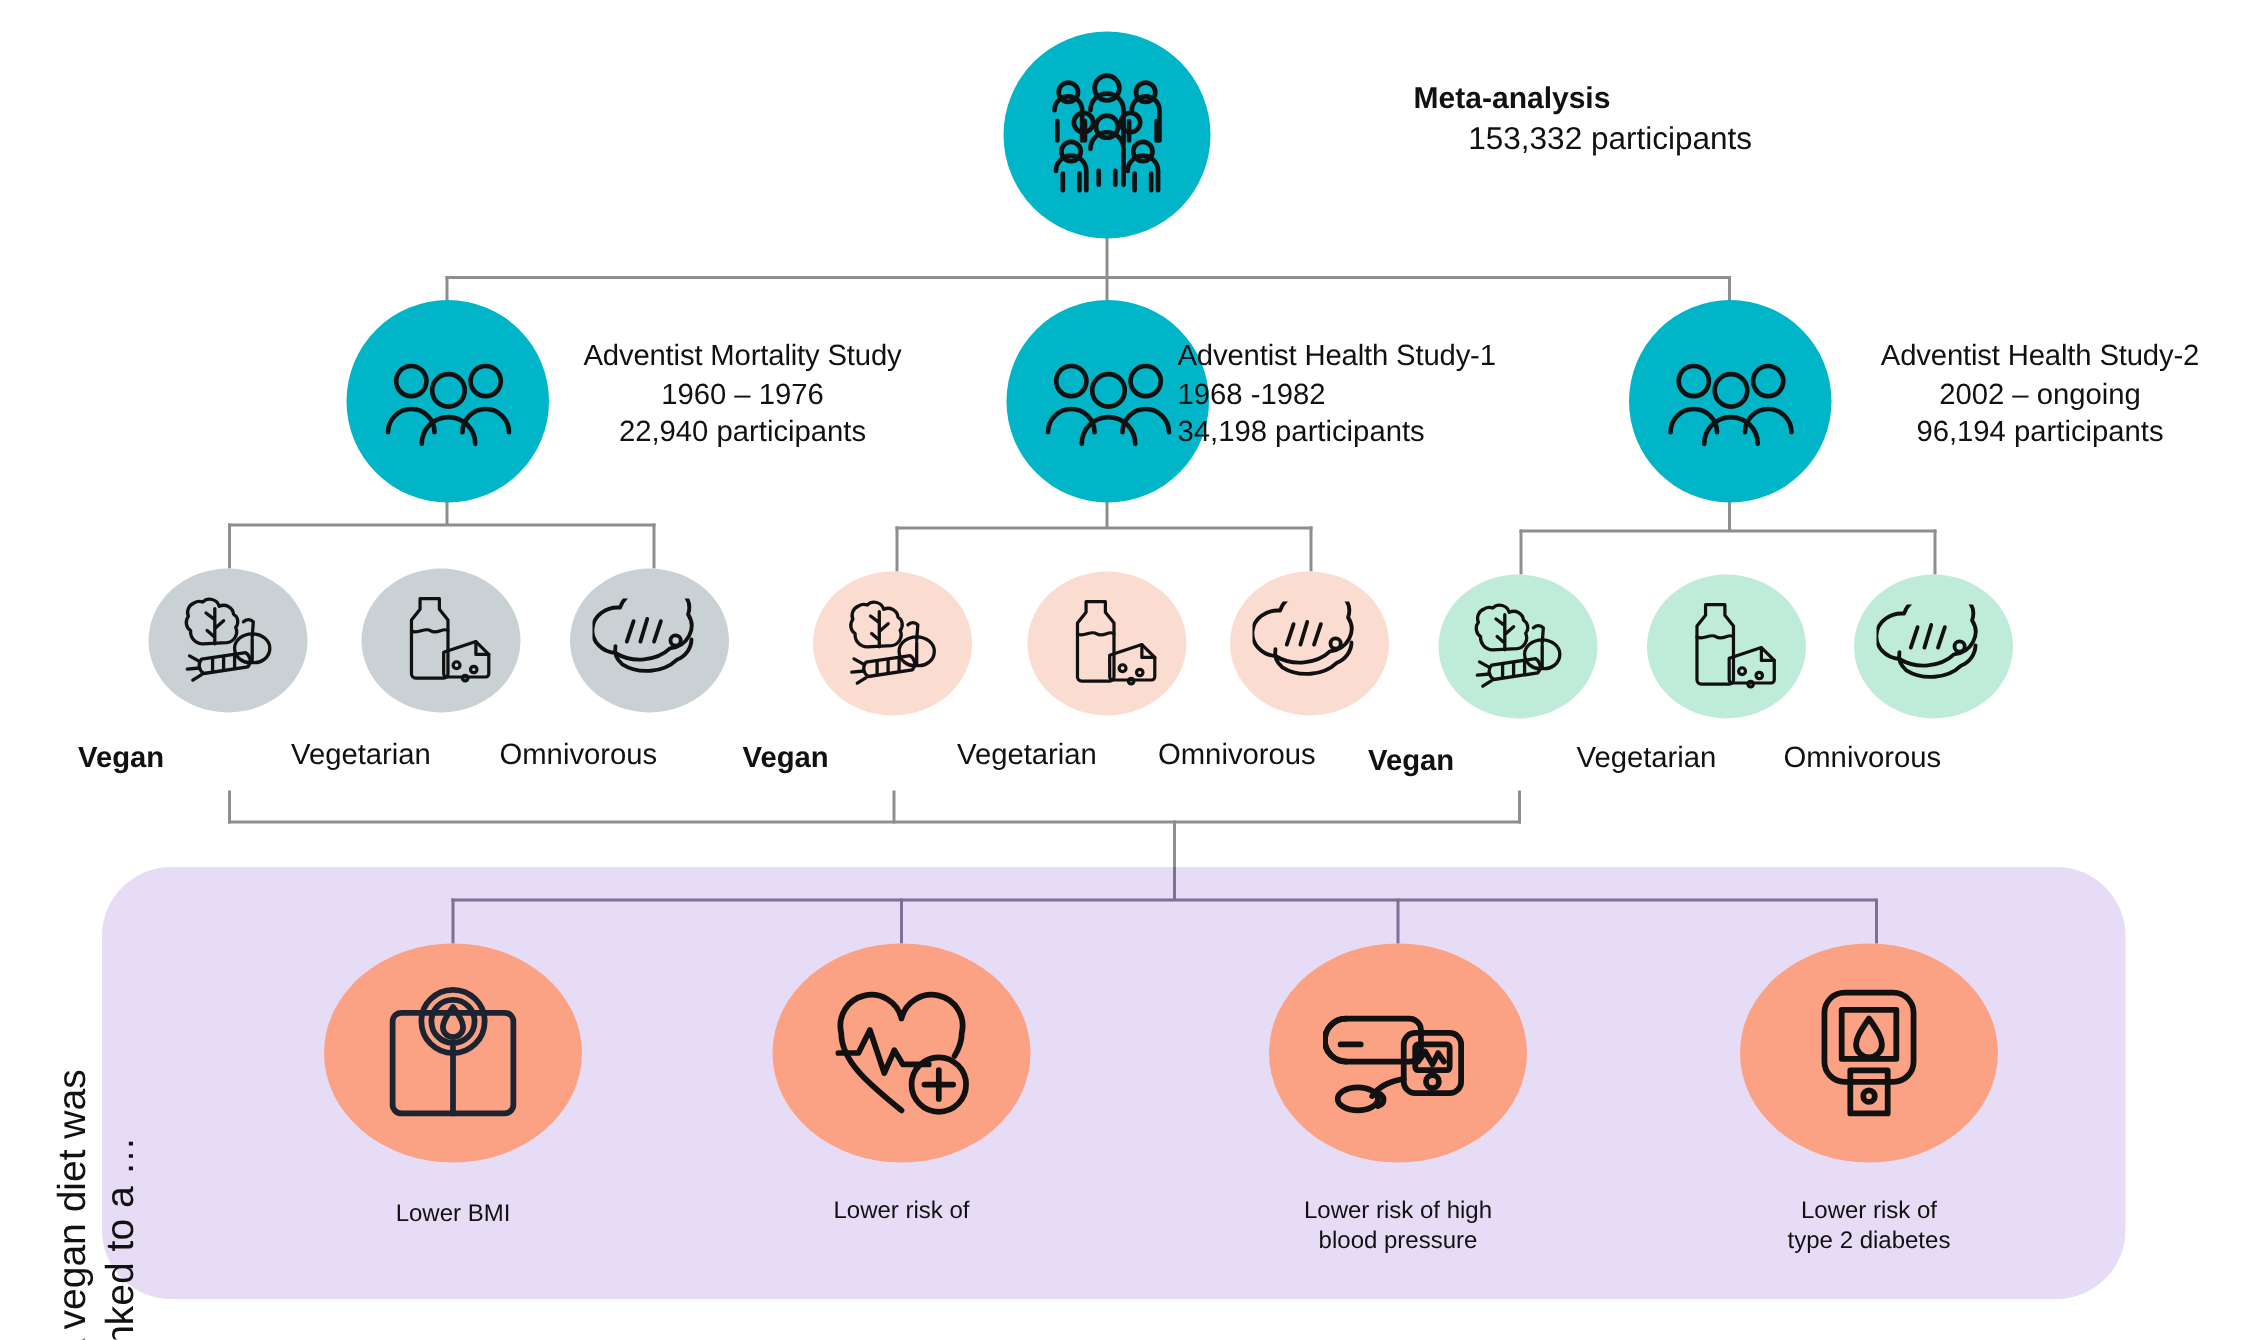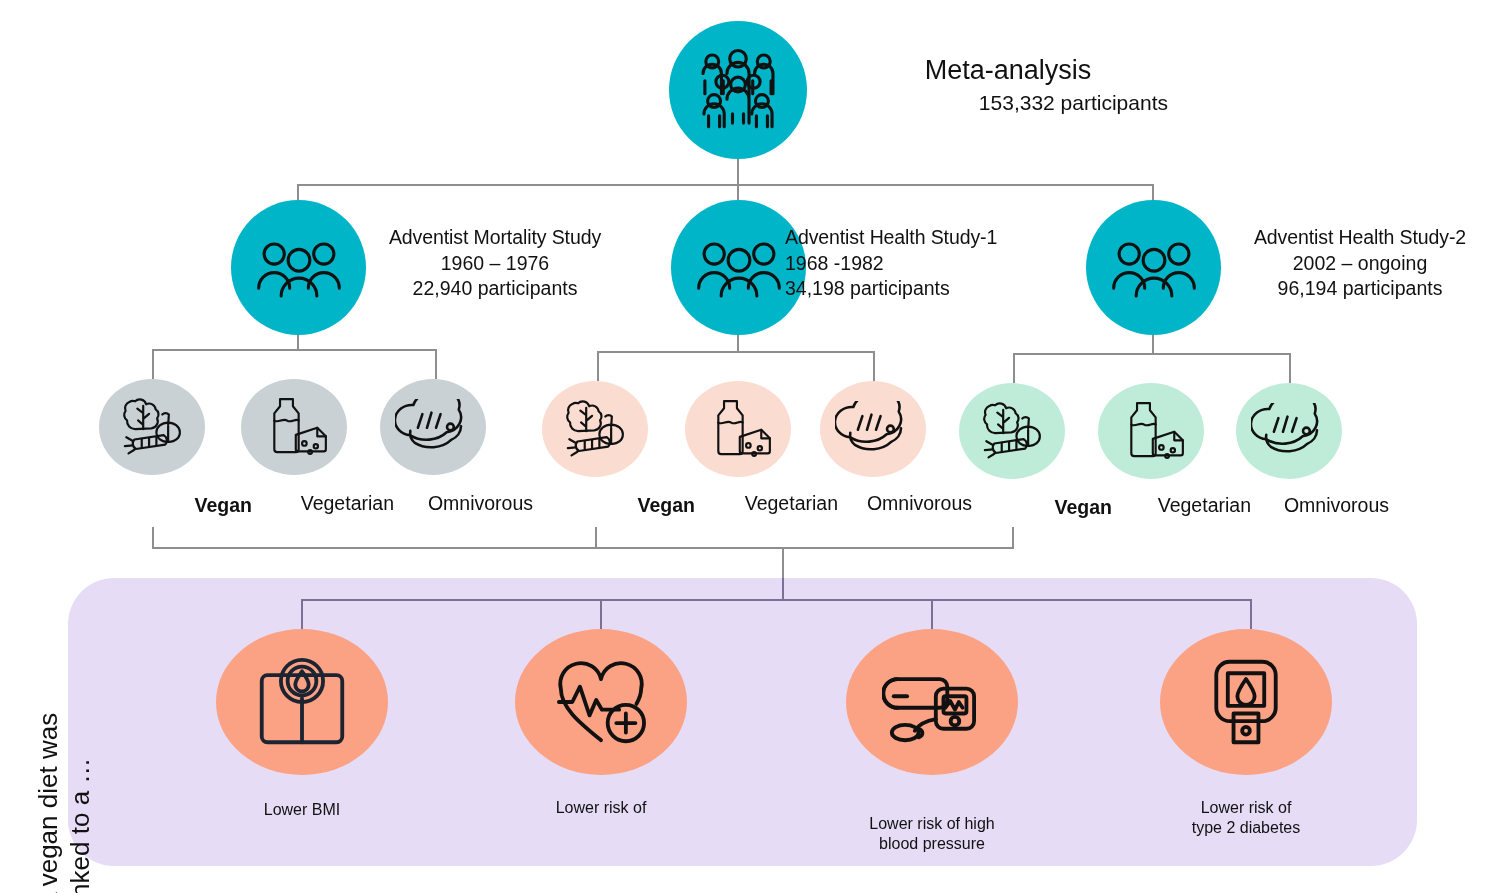--- a/index.html
+++ b/index.html
@@ -22,24 +22,24 @@
   }
 
   
   .circ{position:absolute;border-radius:50%;display:flex;align-items:center;justify-content:center;}
   .circ svg{display:block;}
 
   
   .node-text{position:absolute;line-height:1.32;}
   .node-title{font-weight:normal;font-size:19.5px;letter-spacing:-0.1px;}
   .node-line{font-size:19.5px;}
-  .meta-title{font-weight:normal;font-size:27px;}
+  .meta-title{font-weight:bold;font-size:20px;}
   .meta-line{font-size:21px;text-align:right;}
 
-  .diet-label{position:absolute;font-size:19.5px;text-align:right;white-space:nowrap;}
+  .diet-label{position:absolute;font-size:19.5px;text-align:left;white-space:nowrap;}
   .diet-label.bold{font-weight:bold;}
 
   .outcome-label{position:absolute;font-size:16px;text-align:center;line-height:1.28;width:300px;}
 
   .side-label{
     position:absolute;font-size:26px;line-height:1.22;font-weight:400;
     transform-origin:left bottom;white-space:nowrap;
   }
   .side-label .l1,.side-label .l2{display:block;}
 </style>
@@ -337,21 +337,21 @@
         <rect x="56" y="32" width="40" height="42" rx="8"></rect>
         <rect x="64" y="40" width="24" height="18" rx="2"></rect>
         <path d="M66 52 l5-7 l5 9 l4-8 l4 6"></path>
         <circle cx="76" cy="66" r="4.5"></circle>
         <path d="M56 64 c-12 2 -18 6 -22 12"></path>
         <ellipse cx="24" cy="78" rx="14" ry="8"></ellipse>
         <path d="M38 74 a7 5 0 0 1 0 9"></path>
       </svg>
     </span>
   </div>
-  <div class="outcome-label" style="left:782px;top:798px;margin-top:16px;">
+  <div class="outcome-label" style="left:782px;top:798px;">
     <div>Lower risk of high</div>
     <div>blood pressure</div>
   </div>
 
   <div class="circ" style="left:1160px;top:629px;width:172px;height:146px;background:#fba184;">
     <span>
       <svg width="76" height="92" viewBox="0 0 78 96" fill="none" stroke="#111" stroke-width="4" stroke-linecap="round" stroke-linejoin="round">
         <rect x="8" y="6" width="62" height="62" rx="14"></rect>
         <rect x="20" y="18" width="38" height="34"></rect>
         <path d="M39 24 c7 10 9 14 9 18 a9 9 0 0 1-18 0 c0-4 2-8 9-18z"></path>

